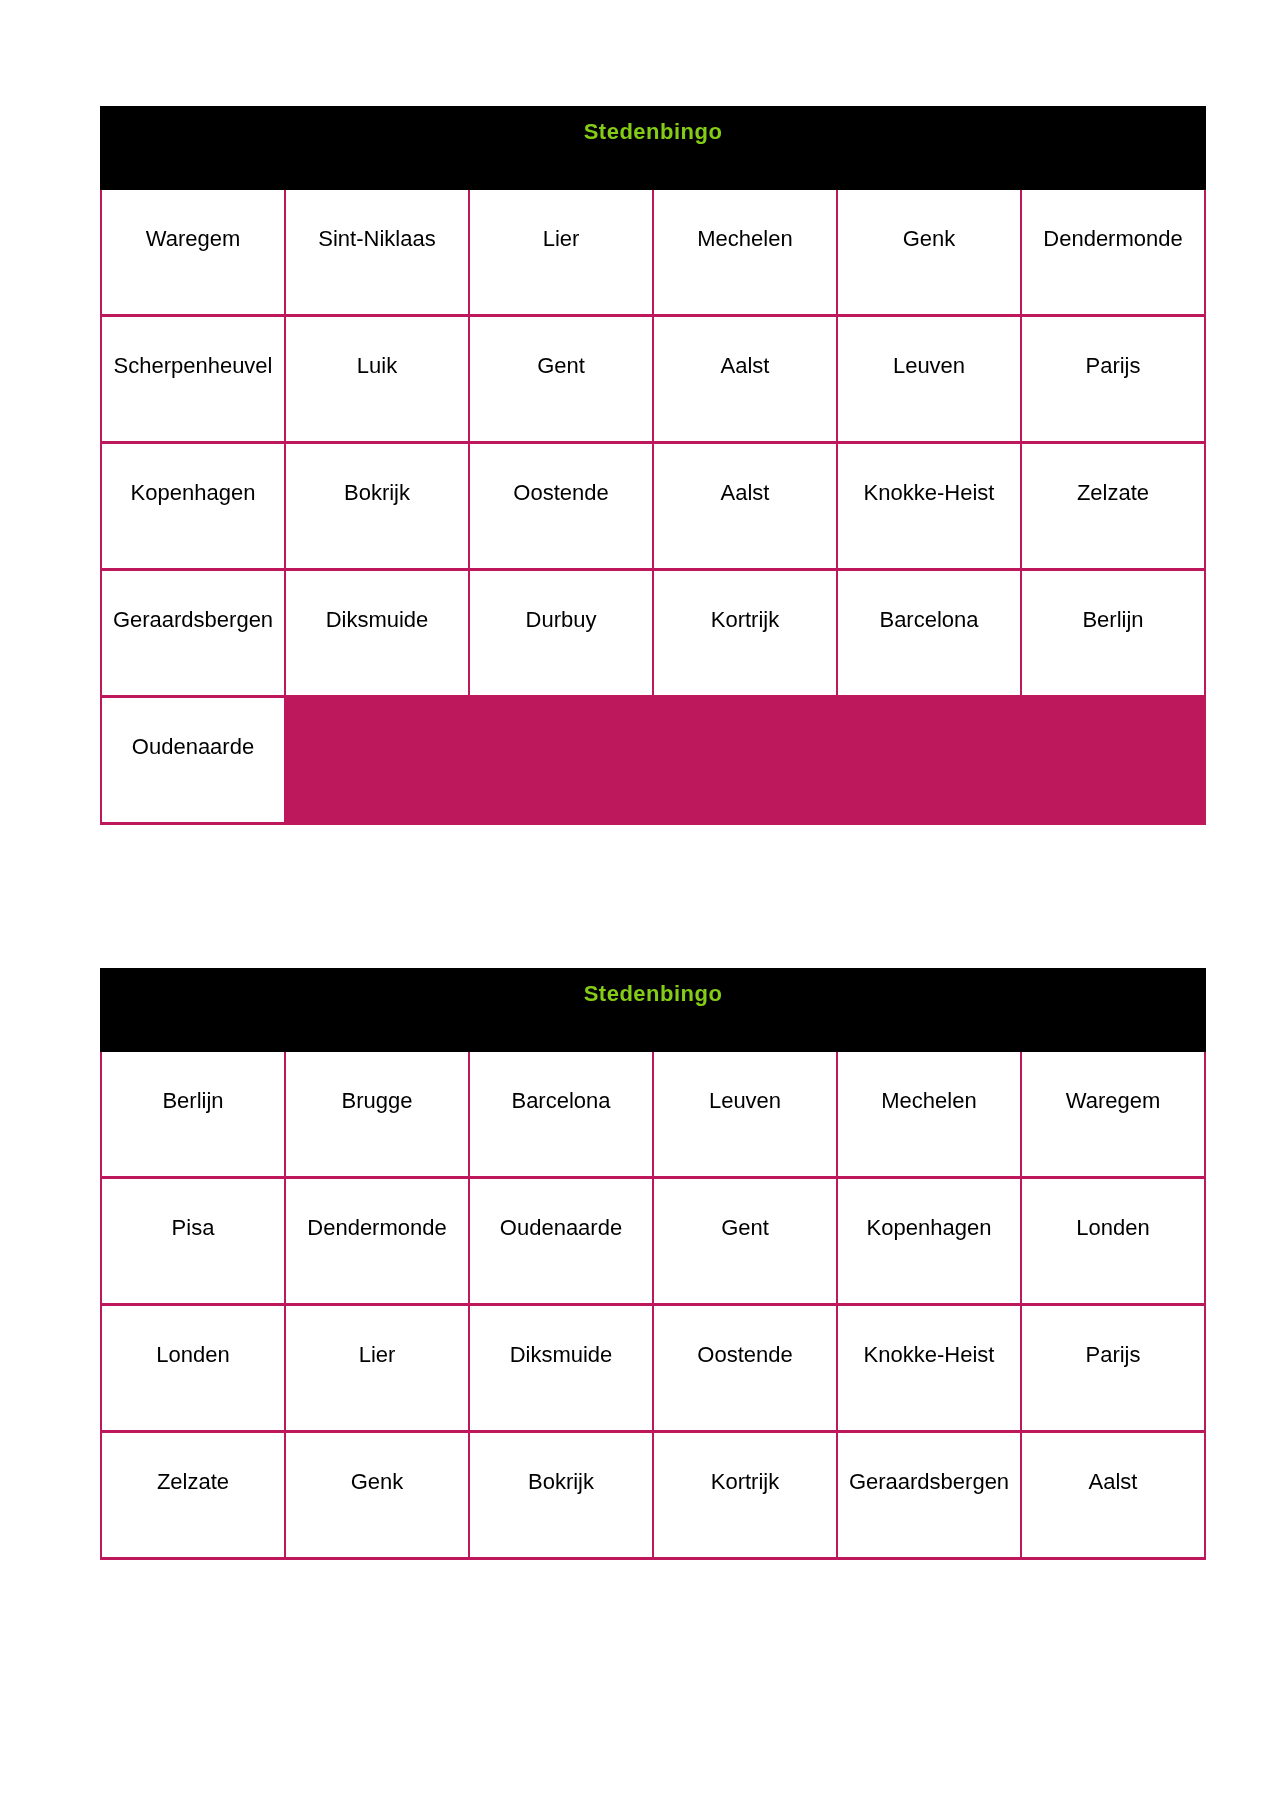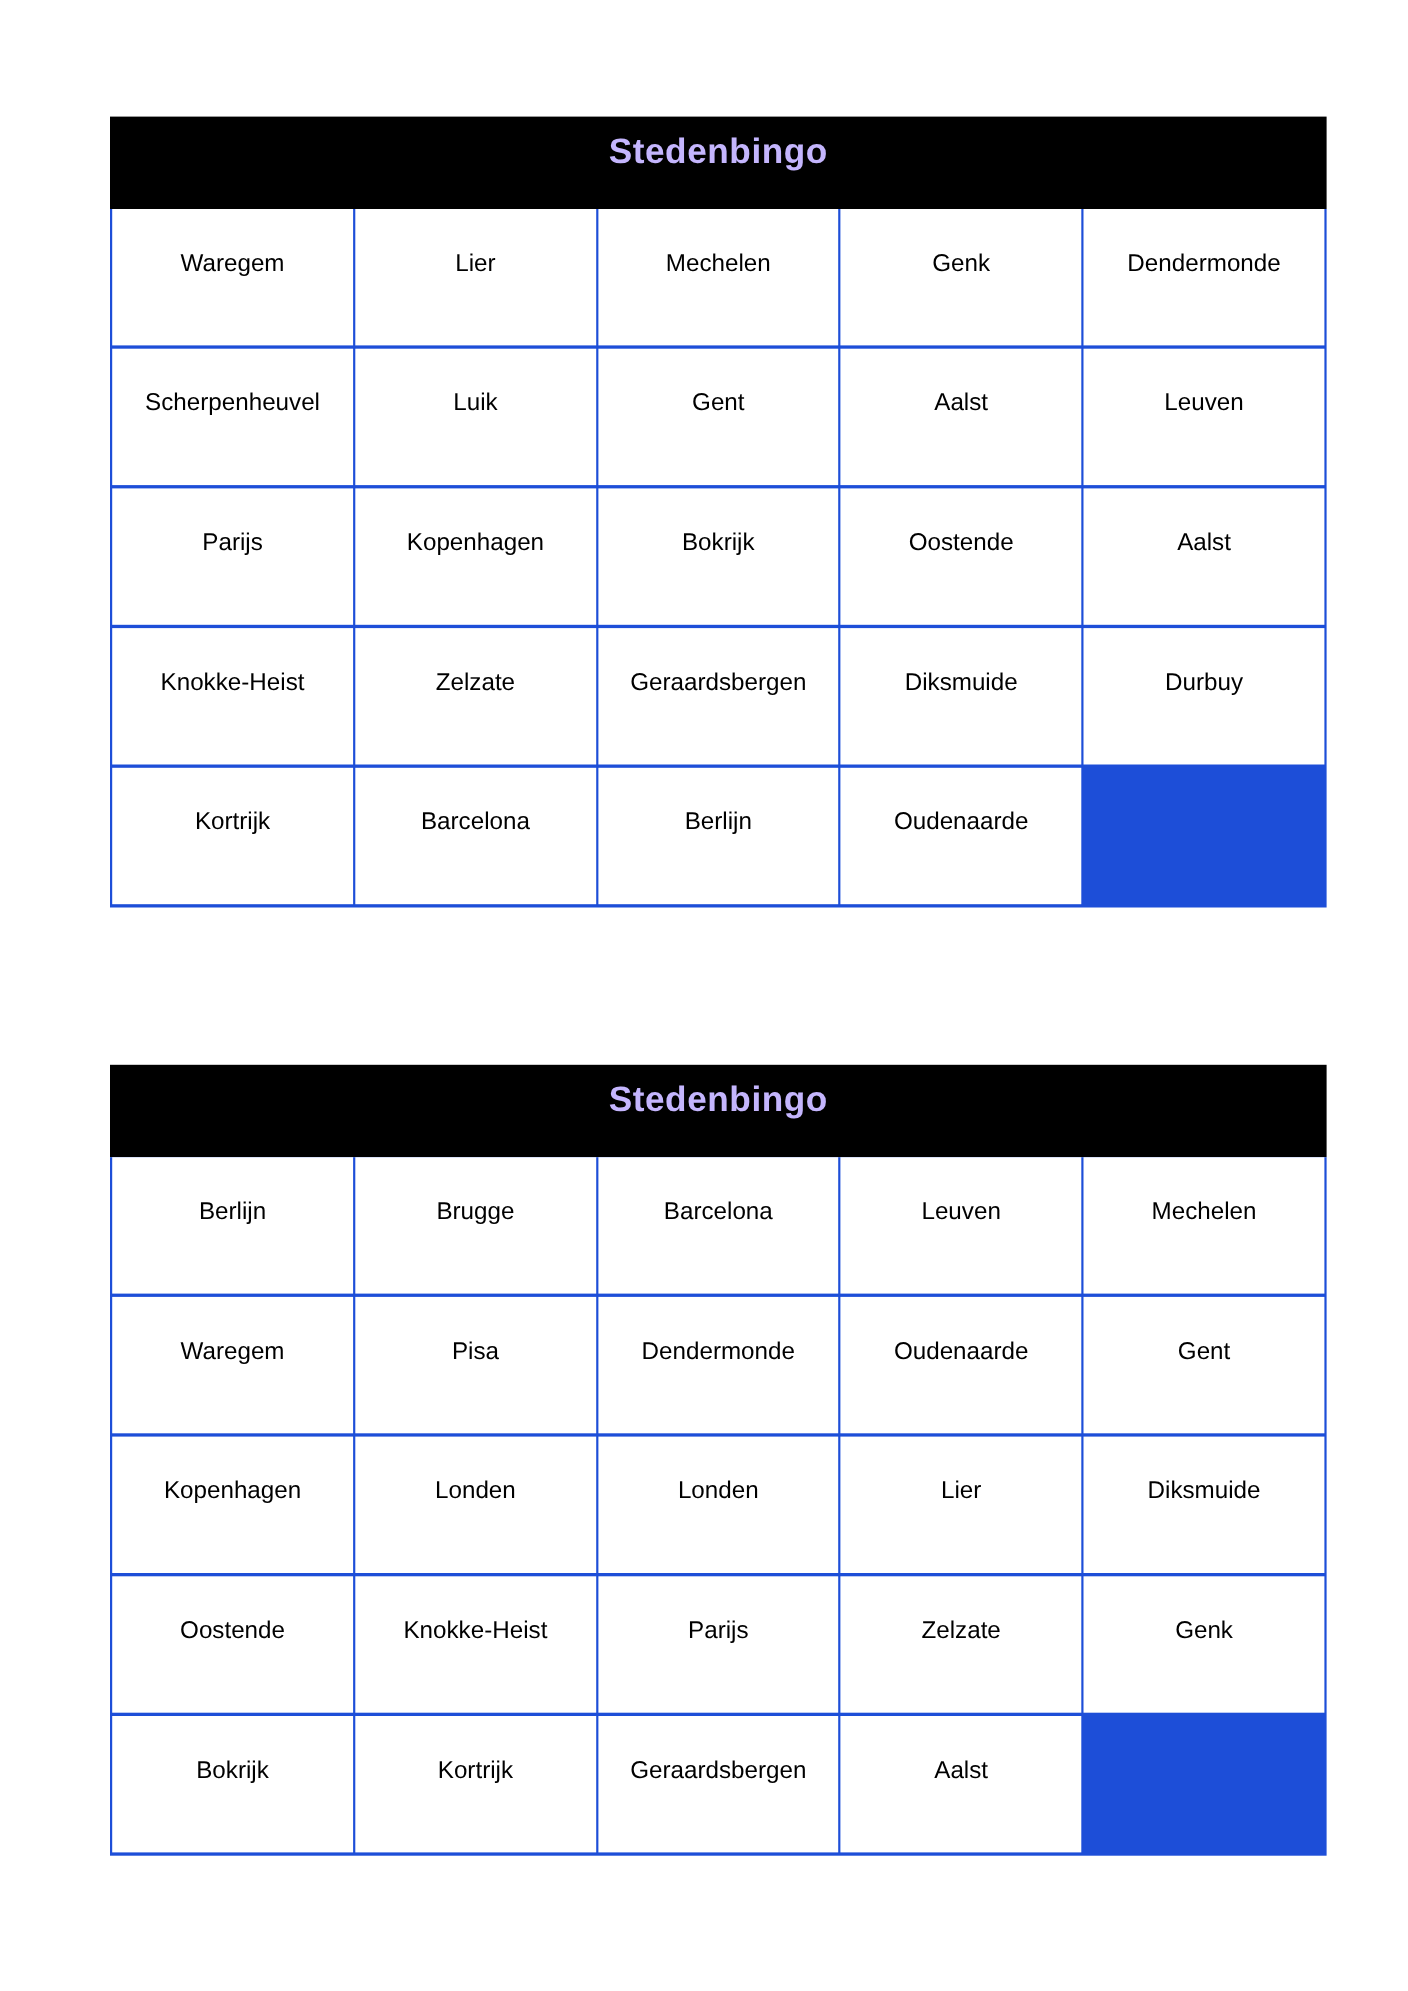--- a/index.html
+++ b/index.html
@@ -17,32 +17,32 @@
   }
   .bingo-card {
     position: absolute;
     left: 100px;
     width: 1106px;
   }
   .bingo-card.card-0 { top: 106px; }
   .bingo-card.card-1 { top: 968px; }
   .card-header {
     background: #000000;
-    color: #c4b5fd;
+    color: #84cc16;
     height: 84px;
     text-align: center;
     padding-top: 13px;
-    font-size: 32px;
+    font-size: 22px;
     font-weight: bold;
     letter-spacing: 0.5px;
   }
   .card-grid {
     display: grid;
-    grid-template-columns: repeat(5, 1fr);
-    background: #1d4ed8;          
+    grid-template-columns: repeat(6, 1fr);
+    background: #be185d;          
     column-gap: 2px;
     row-gap: 3px;
     padding: 0 2px 3px 2px;       
   }
   .cell {
     background: #ffffff;
     height: 124px;
     display: flex;
     justify-content: center;
     align-items: flex-start;
@@ -56,20 +56,21 @@
 </style>
 </head>
 <body>
 
 <div class="page">
 
   <section class="bingo-card card-0">
     <header class="card-header">Stedenbingo</header>
     <div class="card-grid">
         <div class="cell">Waregem</div>
+        <div class="cell">Sint-Niklaas</div>
         <div class="cell">Lier</div>
         <div class="cell">Mechelen</div>
         <div class="cell">Genk</div>
         <div class="cell">Dendermonde</div>
         <div class="cell">Scherpenheuvel</div>
         <div class="cell">Luik</div>
         <div class="cell">Gent</div>
         <div class="cell">Aalst</div>
         <div class="cell">Leuven</div>
         <div class="cell">Parijs</div>

